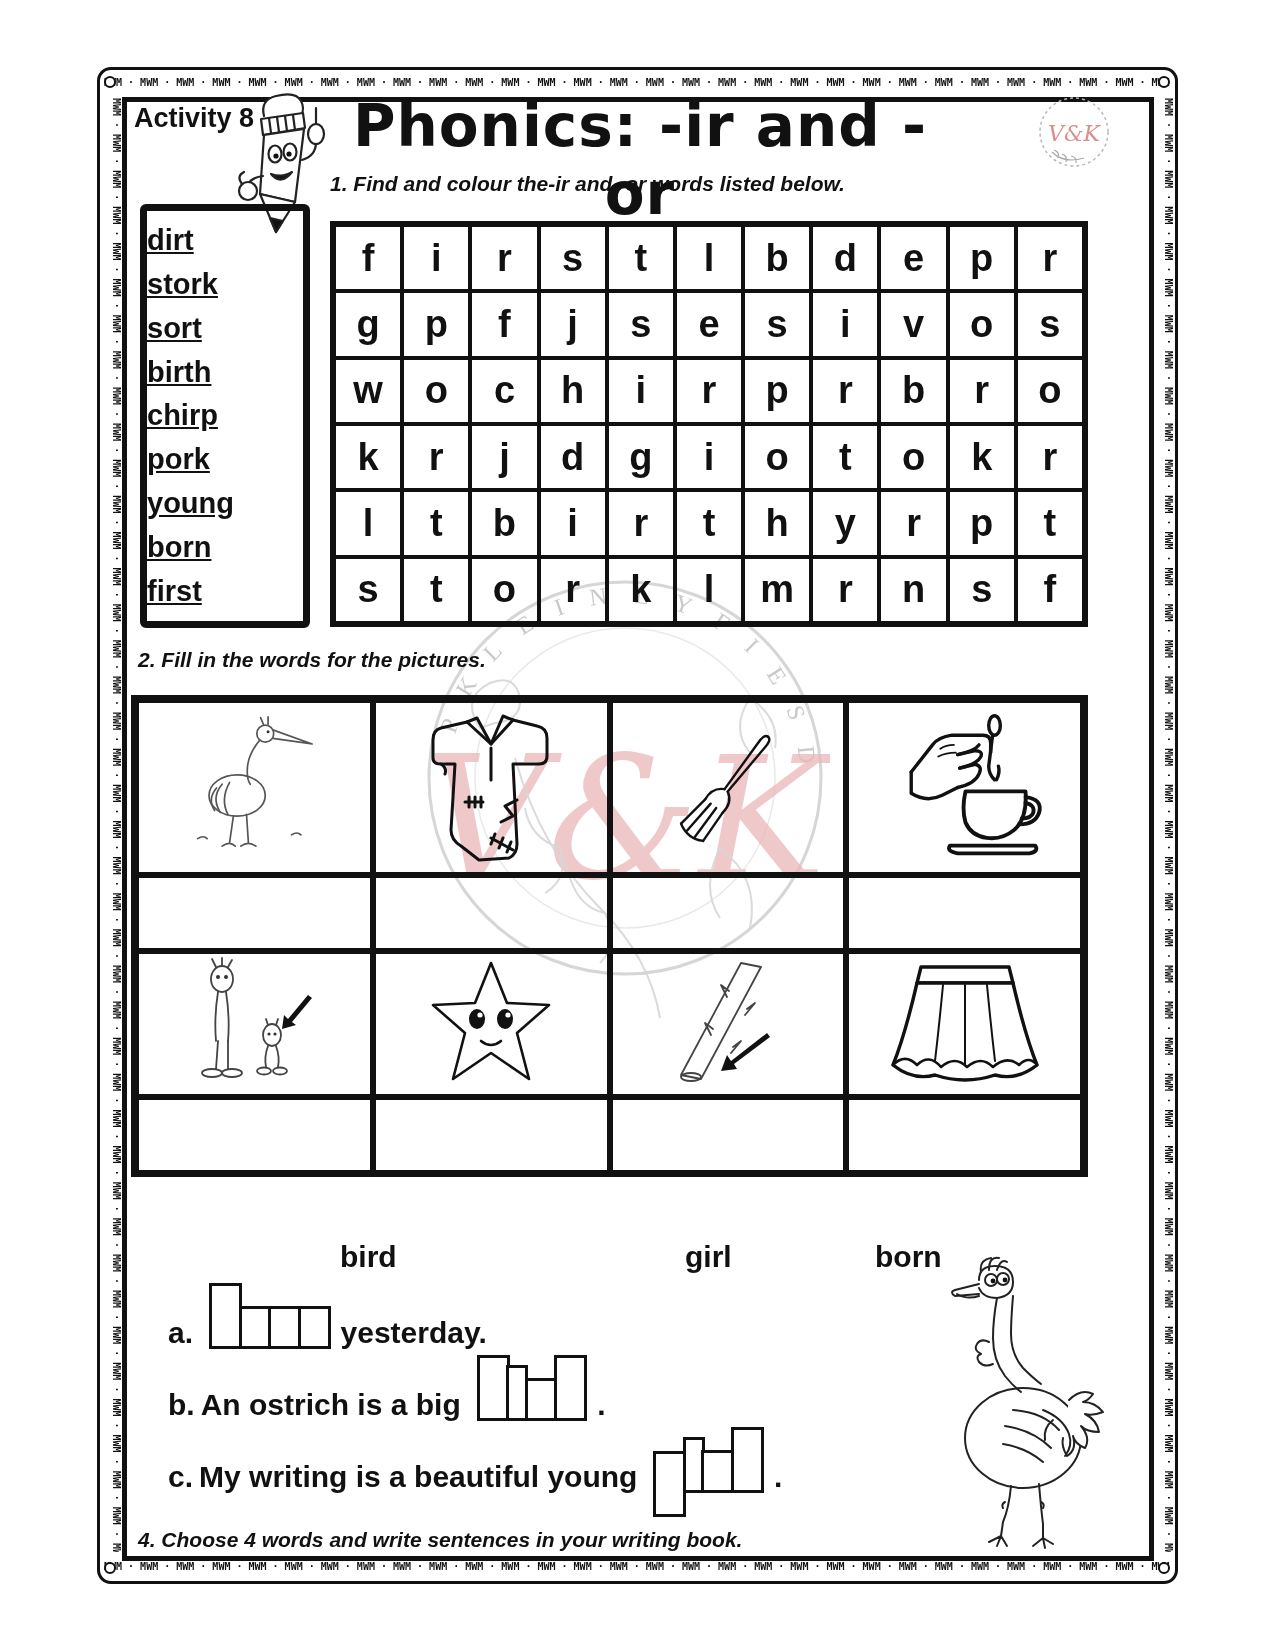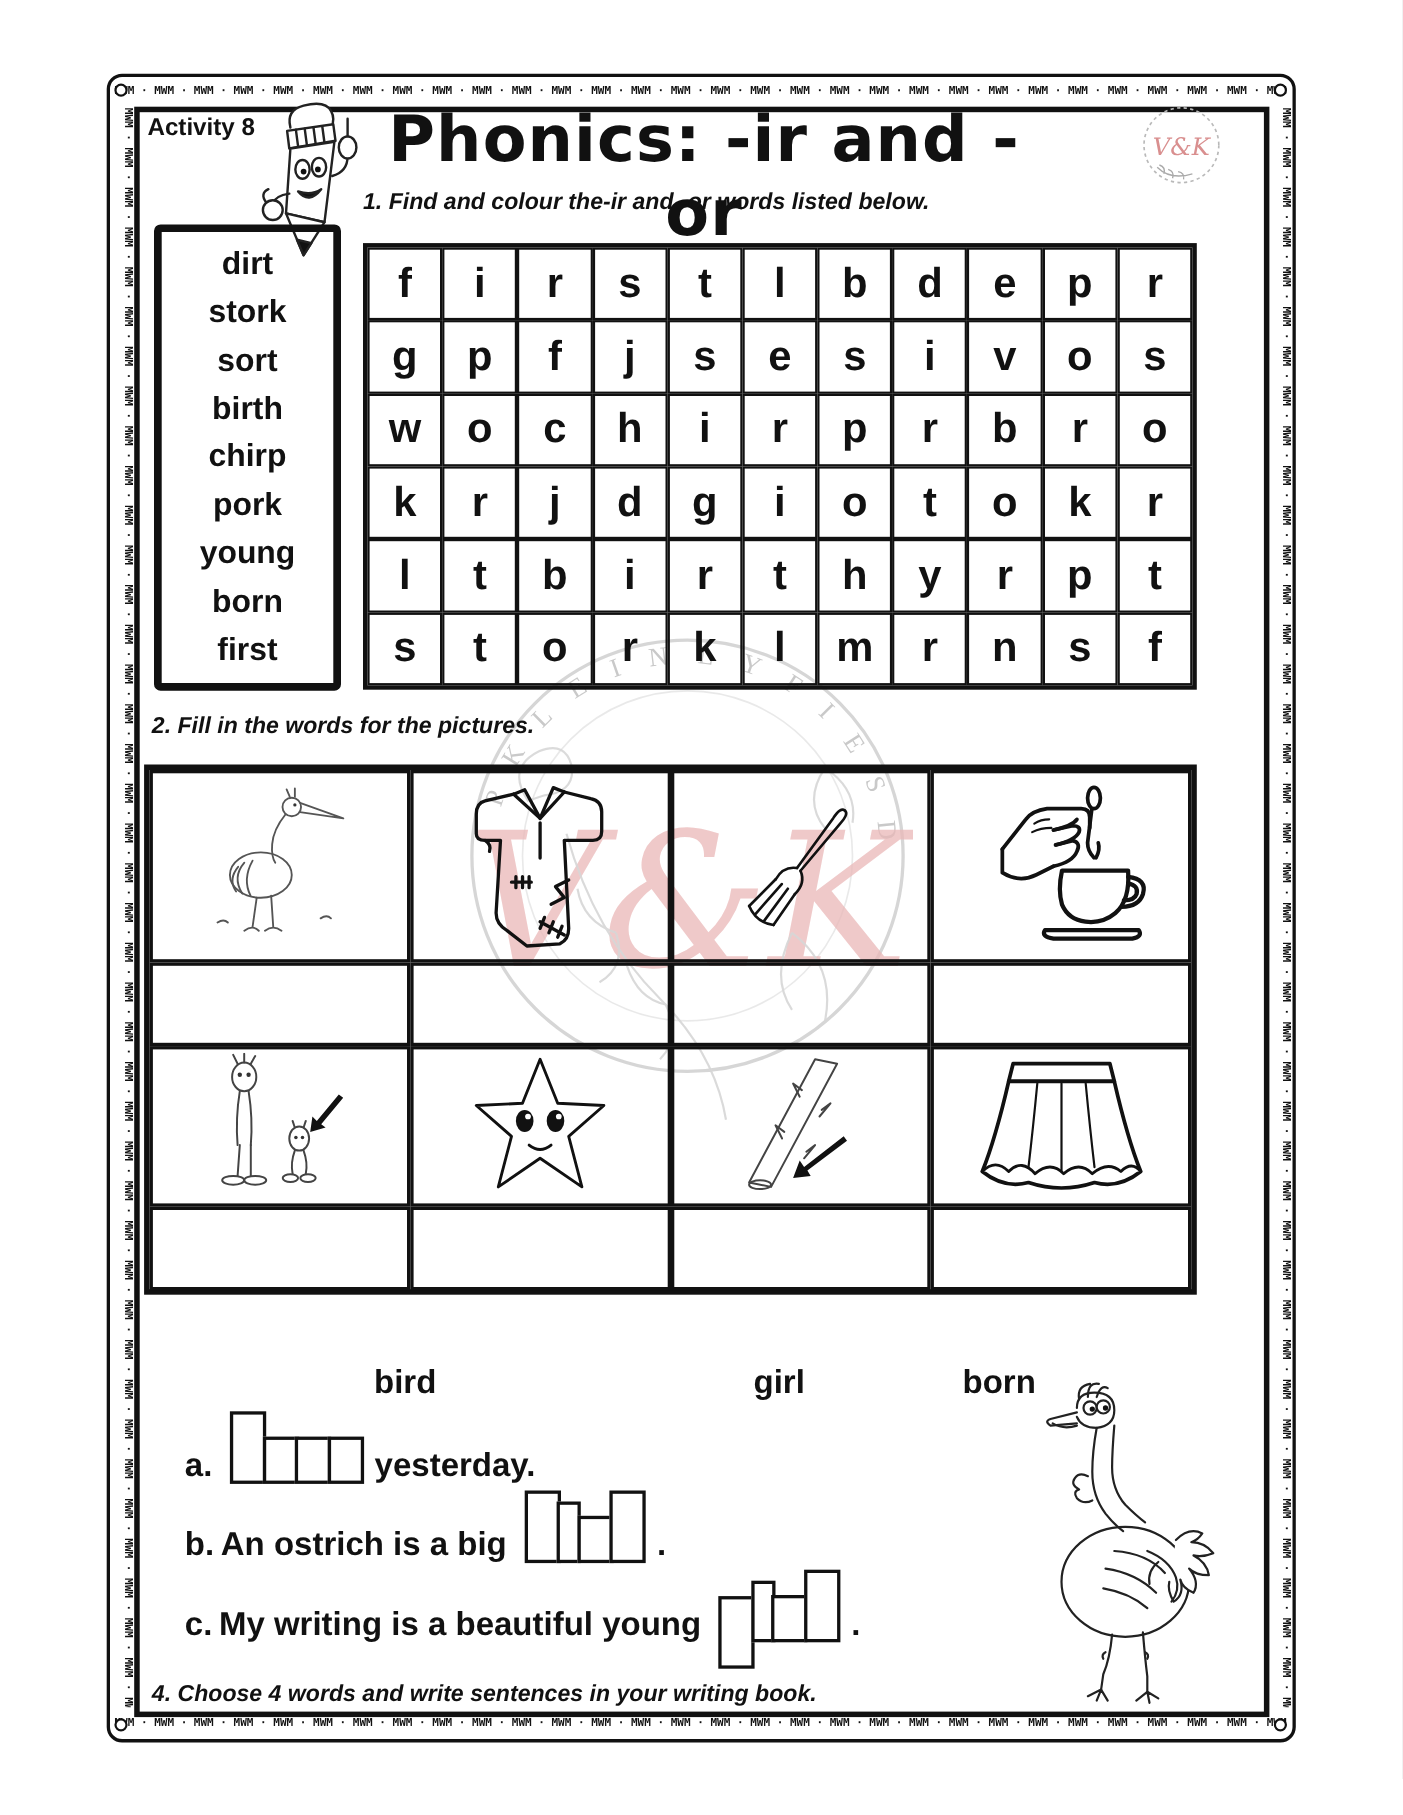--- a/index.html
+++ b/index.html
@@ -10,29 +10,29 @@
         border:3px solid #111;border-radius:14px;box-sizing:border-box;}
   .frame-inner{position:absolute;left:122px;top:97px;width:1032px;height:1464px;
         border:5px solid #111;box-sizing:border-box;background:transparent;}
   .deco{position:absolute;overflow:hidden;color:#111;font-weight:700;font-size:10px;
         letter-spacing:0px;white-space:nowrap;font-family:"DejaVu Sans Mono",monospace;}
   .deco.h{height:22px;line-height:22px;}
   .deco.v{width:22px;writing-mode:vertical-rl;}
   .corner{position:absolute;width:12px;height:12px;border:2px solid #111;border-radius:50%;
         box-sizing:border-box;background:#fff;}
   
-  .activity{position:absolute;left:134px;top:103px;font-size:22px;font-weight:700;}
+  .activity{position:absolute;left:134px;top:103px;font-size:27px;font-weight:700;}
   .title{position:absolute;left:340px;top:92px;width:600px;text-align:center;
         font-size:58px;font-weight:800;letter-spacing:1px;font-family:"DejaVu Sans",sans-serif;}
   .instr{position:absolute;font-size:21px;font-weight:600;font-style:italic;}
   
   .wordlist{position:absolute;left:140px;top:204px;width:170px;height:424px;
         border:7px solid #111;border-radius:6px;box-sizing:border-box;
-        display:flex;flex-direction:column;justify-content:space-around;align-items:center;
-        padding:8px 0;background:transparent;}
+        display:flex;flex-direction:column;justify-content:space-around;
+        padding:8px 0;background:transparent;text-decoration:underline;}
   .wordlist .w{font-size:29px;font-weight:600;line-height:1;}
   
   .ws{position:absolute;left:330px;top:221px;width:758px;height:406px;
         border:4px solid #111;box-sizing:border-box;display:grid;
         grid-template-columns:repeat(11,1fr);grid-template-rows:repeat(6,1fr);}
   .ws-cell{border:2.5px solid #111;display:flex;align-items:center;justify-content:center;
         font-size:38px;font-weight:600;background:transparent;}
   
   .ptable{position:absolute;left:131px;top:695px;width:957px;height:482px;
         border:5px solid #111;box-sizing:border-box;display:grid;

